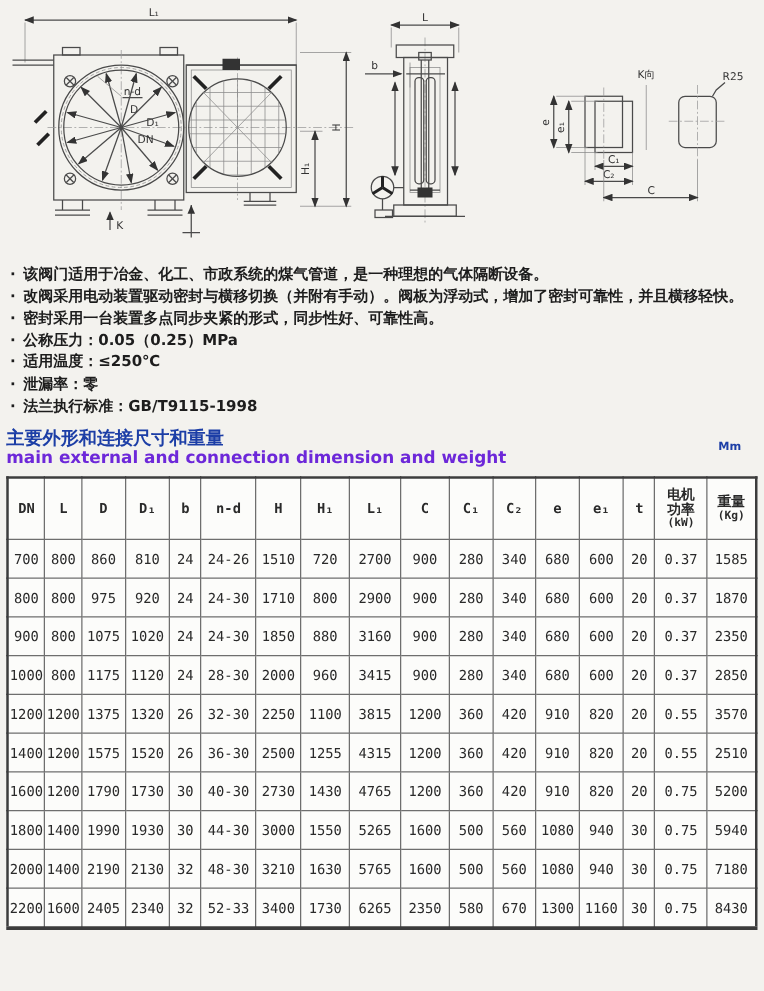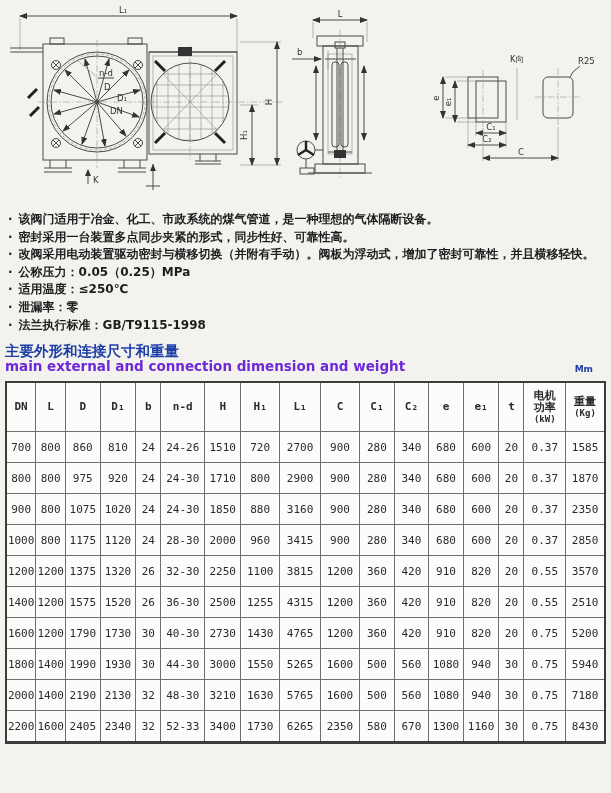--- a/index.html
+++ b/index.html
@@ -27,21 +27,21 @@
   .features li{
     font-size:12px;line-height:17.6px;font-weight:bold;color:#1d1d1d;
     white-space:nowrap;
   }
   .features li::before{content:"·";margin-right:6px;font-weight:bold;}
 
   
   .section-head{position:relative;margin:9px 0 0 5px;}
   .section-head .zh{font-size:14.5px;font-weight:bold;color:#1c3ea6;line-height:16px;}
   .section-head .en{font-size:13.5px;font-weight:bold;color:#6d28d9;line-height:15px;}
-  .unit-label{position:absolute;right:18px;bottom:0;font-size:9px;font-weight:bold;color:#1c3ea6;}
+  .unit-label{position:absolute;right:18px;bottom:11px;font-size:9px;font-weight:bold;color:#1c3ea6;}
 
   
   .dim-table{
     width:601px;margin:7px 0 0 5px;border-collapse:collapse;
     background:#fcfcfa;
     border:2px solid #3c3c3c;border-bottom-width:3px;
     table-layout:fixed;
   }
   .dim-table th,.dim-table td{
     border:1px solid #6e6e6e;text-align:center;vertical-align:middle;
@@ -283,22 +283,22 @@
 
       <line class="thin" x1="63" y1="100" x2="63" y2="133"></line>
       <line class="thin" x1="138" y1="100" x2="138" y2="133"></line>
       <line class="ln" x1="63" y1="130" x2="138" y2="130" marker-start="url(#ar3)" marker-end="url(#ar3)"></line>
       <text x="101" y="127" text-anchor="middle">C</text>
     </svg>
   </div>
 
   <ul class="features">
     <li><span>该阀门适用于冶金、化工、市政系统的煤气管道，是一种理想的气体隔断设备。</span></li>
+    <li><span>改阀采用电动装置驱动密封与横移切换（并附有手动）。阀板为浮动式，增加了密封可靠性，并且横移轻快。</span></li>
     <li><span>密封采用一台装置多点同步夹紧的形式，同步性好、可靠性高。</span></li>
-    <li><span>改阀采用电动装置驱动密封与横移切换（并附有手动）。阀板为浮动式，增加了密封可靠性，并且横移轻快。</span></li>
     <li><span>公称压力：0.05（0.25）MPa</span></li>
     <li><span>适用温度：≤250℃</span></li>
     <li><span>泄漏率：零</span></li>
     <li><span>法兰执行标准：GB/T9115-1998</span></li>
   </ul>
 
   <div class="section-head">
     <div class="zh">主要外形和连接尺寸和重量</div>
     <div class="en">main external and connection dimension and weight</div>
     <span class="unit-label">Mm</span>

